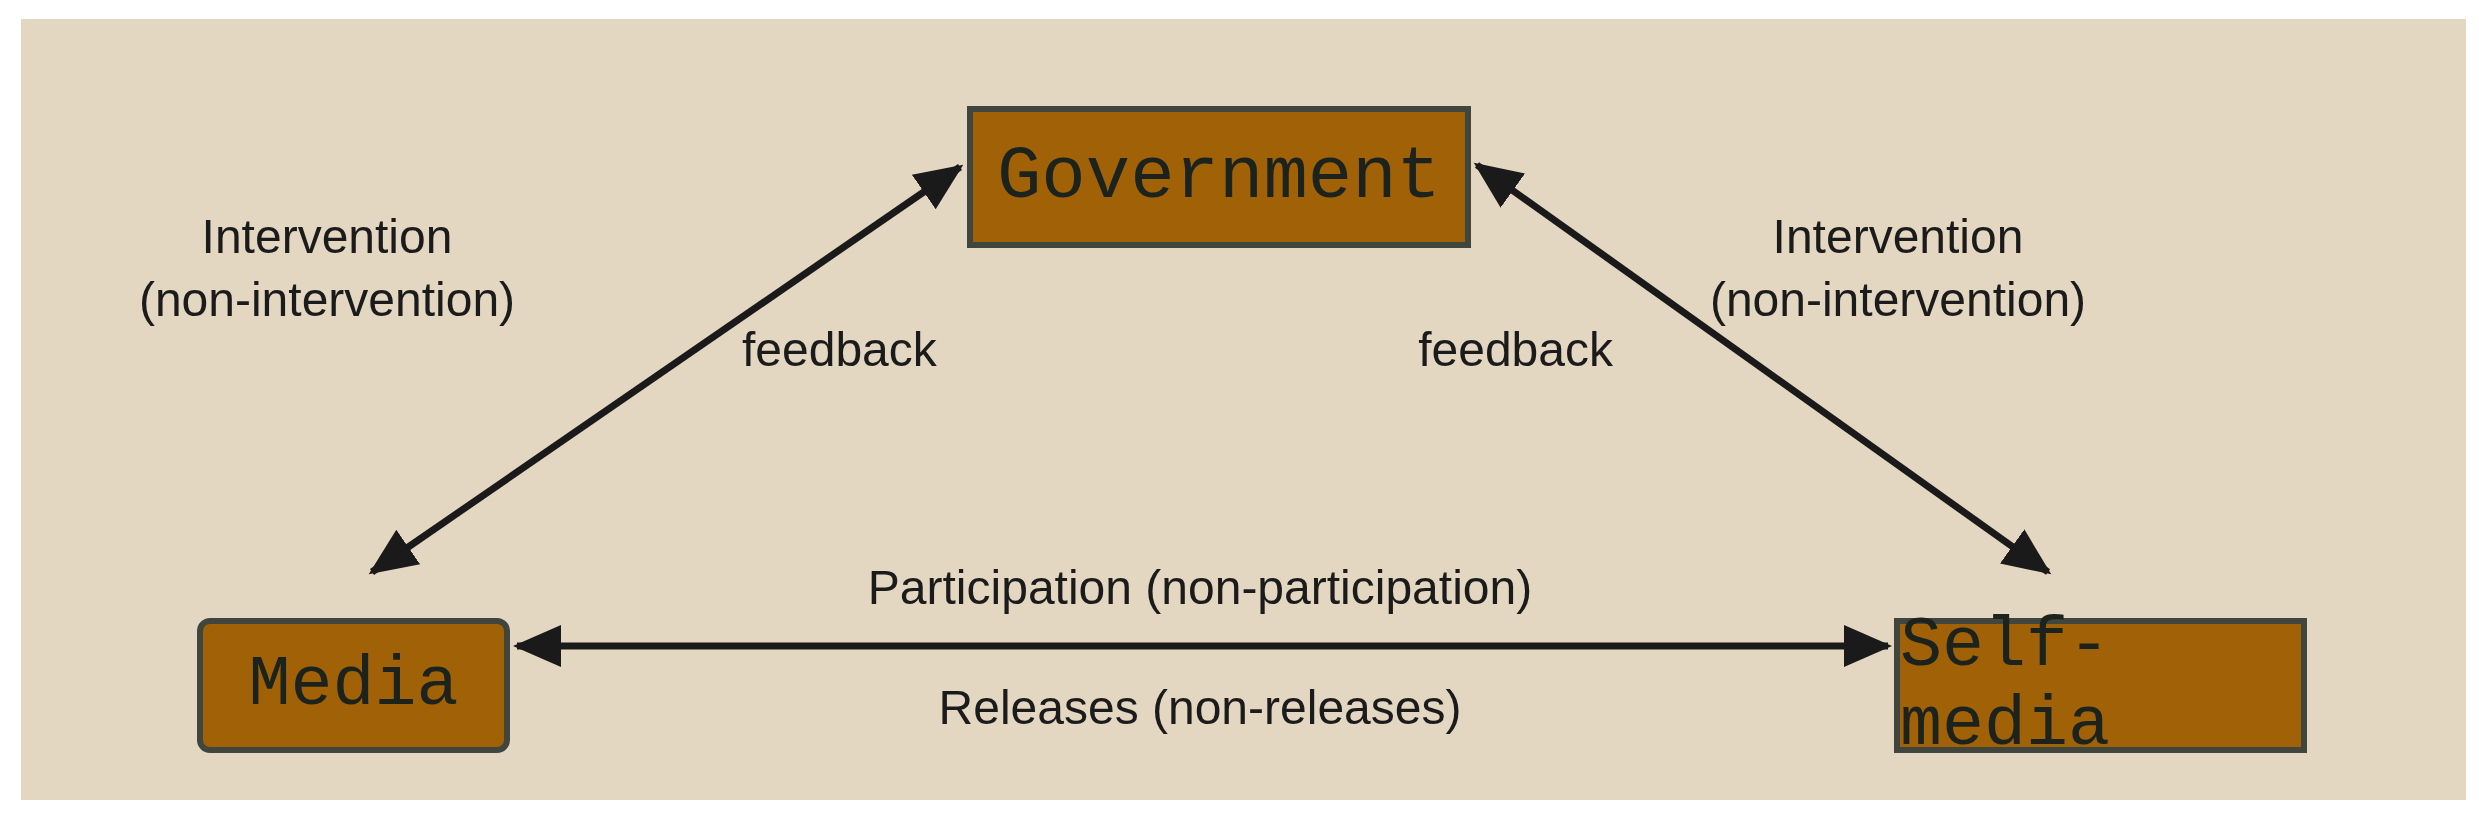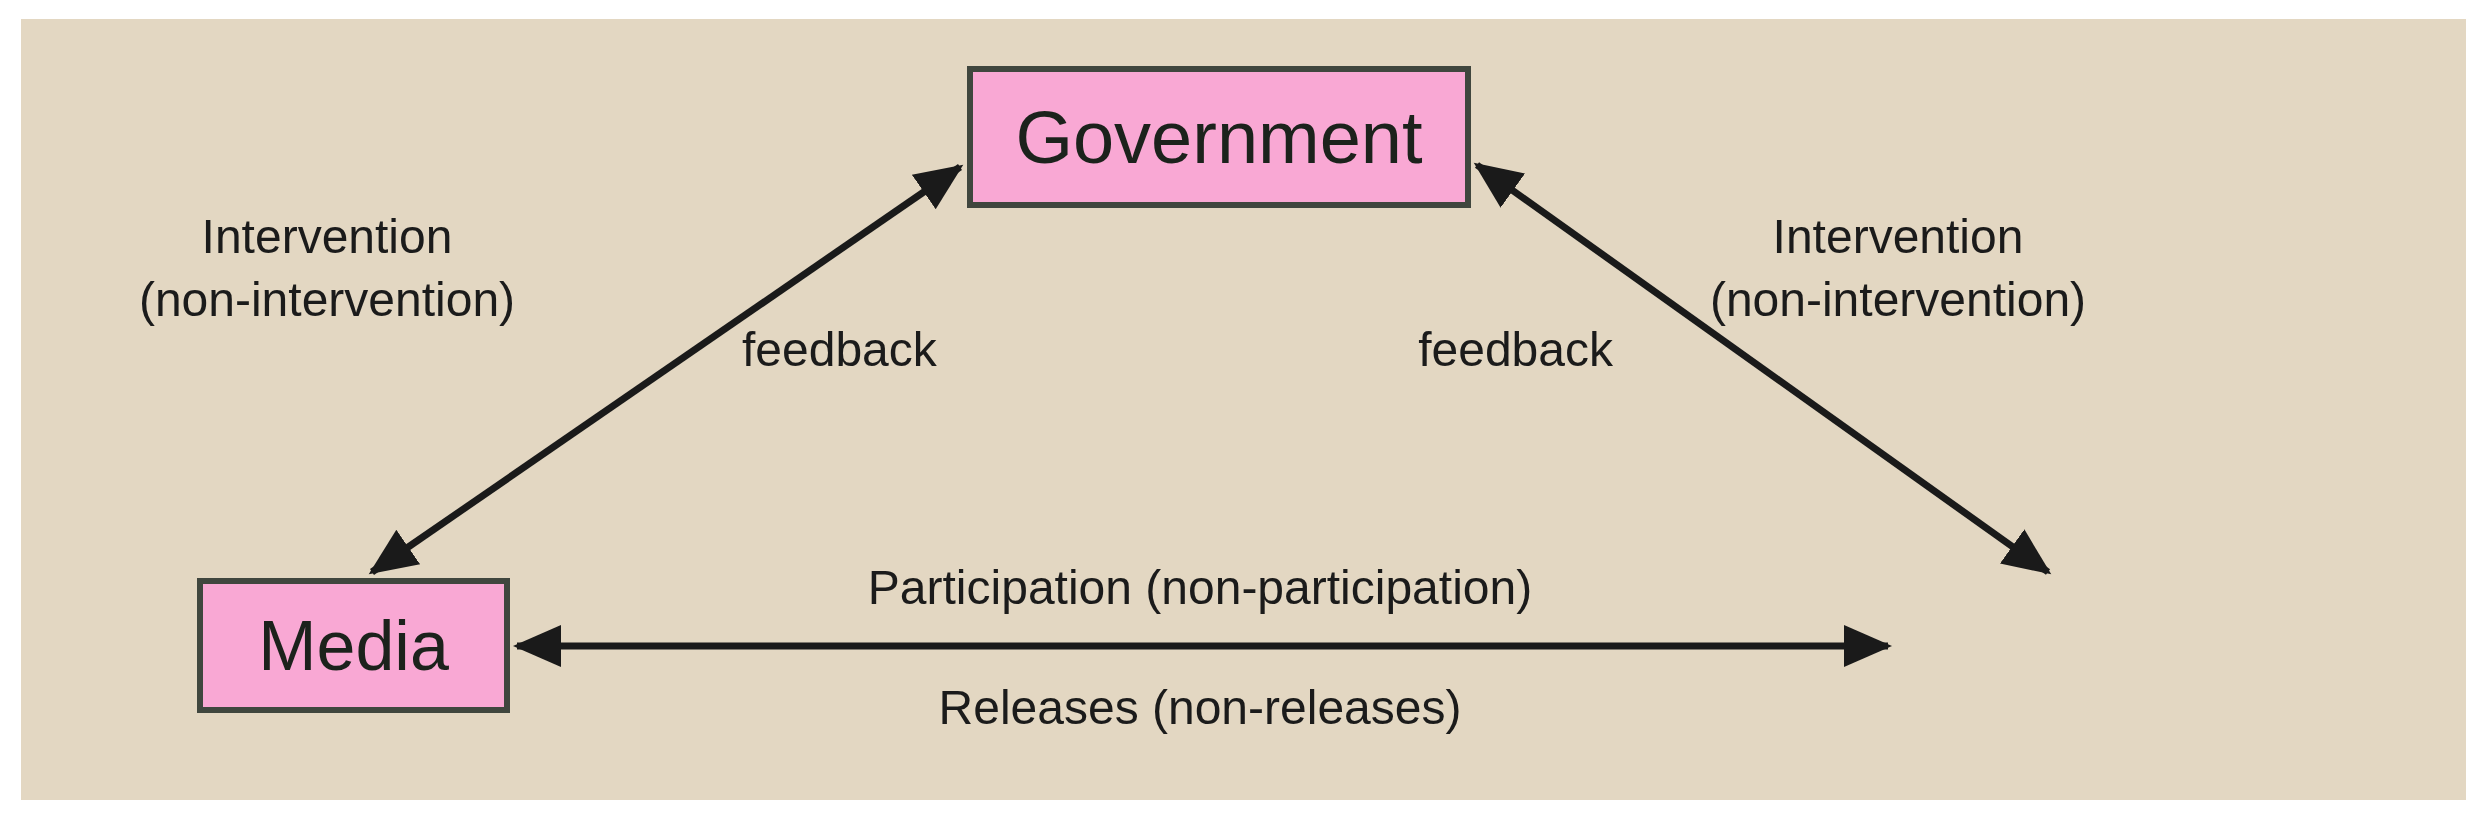--- a/index.html
+++ b/index.html
@@ -27,41 +27,43 @@
     position: absolute;
     left: 0;
     top: 0;
     width: 2479px;
     height: 821px;
     pointer-events: none;
   }
   .node {
     position: absolute;
     box-sizing: border-box;
-    background: #f9a8d4;
+    background: #a16207;
     border: 6px solid #40463e;
     display: flex;
     align-items: center;
     justify-content: center;
-    font-family: Liberation Sans, sans-serif;
+    font-family: Liberation Mono, monospace;
     color: #1c221c;
+    margin-top: 40px;
   }
   .node-government {
     left: 967px;
     top: 66px;
     width: 504px;
     height: 142px;
     font-size: 74px;
   }
   .node-media {
     left: 197px;
     top: 578px;
     width: 313px;
     height: 135px;
     font-size: 70px;
+    border-radius: 13px;
   }
   .node-selfmedia {
     left: 1894px;
     top: 578px;
     width: 413px;
     height: 135px;
     font-size: 70px;
   }
   .edge-label {
     position: absolute;
@@ -129,20 +131,23 @@
   </svg>
 
   <div class="node node-government">
     <span>Government</span>
   </div>
 
   <div class="node node-media">
     <span>Media</span>
   </div>
 
+  <div class="node node-selfmedia">
+    <span>Self-media</span>
+  </div>
 
   <div class="edge-label centered label-intervention-left">
     <div>Intervention</div>
     <div>(non-intervention)</div>
   </div>
 
   <div class="edge-label label-feedback-left">feedback</div>
 
   <div class="edge-label label-feedback-right">feedback</div>
 

